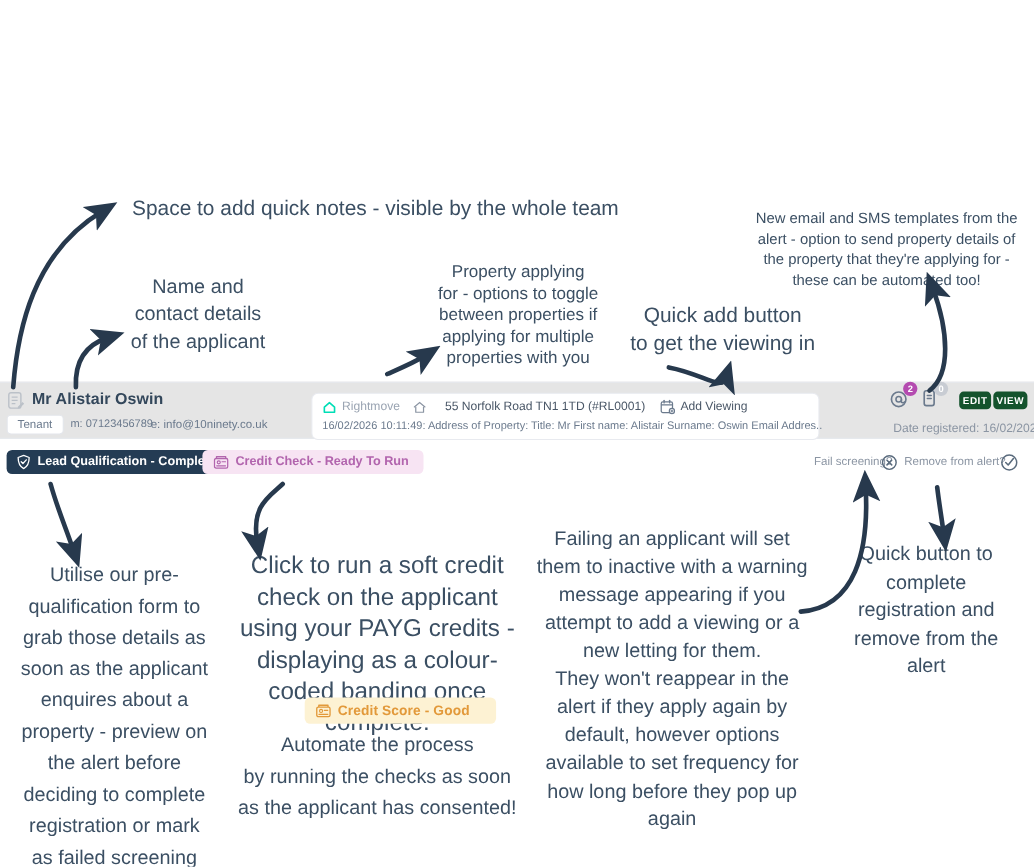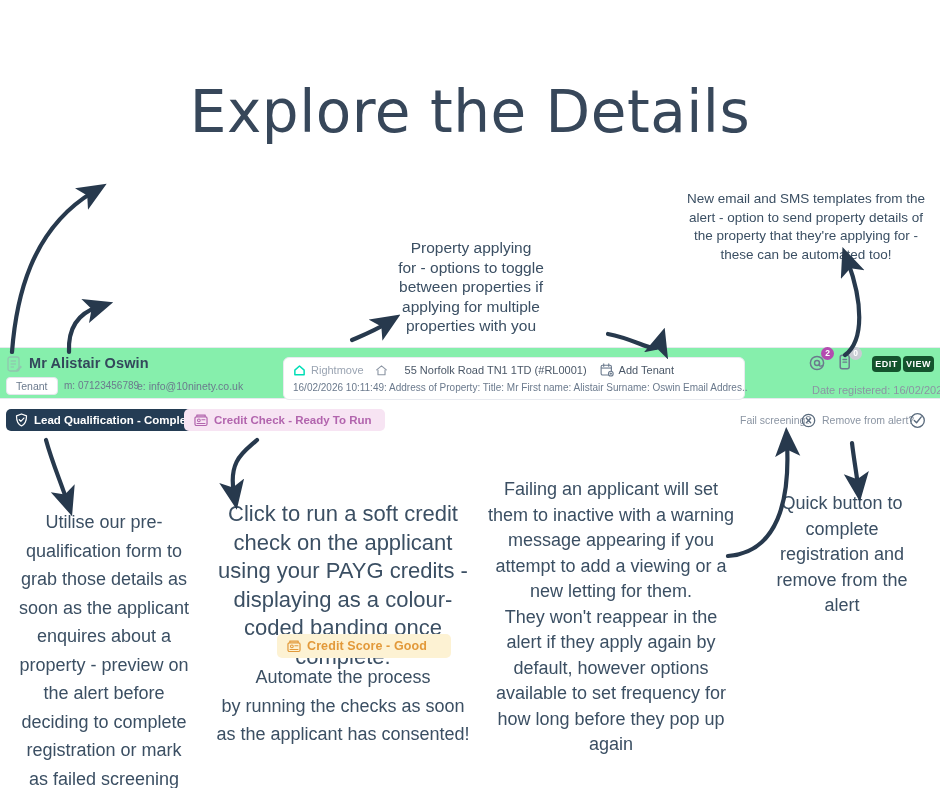--- a/index.html
+++ b/index.html
@@ -47,21 +47,21 @@
     background:#fdf2d3;color:#e2993a;
     border-radius:5px;padding:5px 24px 5px 10px;
     font-size:12.5px;font-weight:700;letter-spacing:.1px;
     display:flex;align-items:center;gap:6px;white-space:nowrap;
   }
 
   
   .app{
     position:absolute;left:0;top:347px;width:940px;height:50px;
     border-top:1px solid #e6e9ee;border-bottom:1px solid #e6e9ee;
-    background:#86efac;z-index:2;
+    background:#e5e5e5;z-index:2;
   }
   .app-inner{position:relative;width:940px;height:50px;}
 
   .person-icon{position:absolute;left:7px;top:8px;width:15px;height:17px;opacity:.55;}
   .person-name{
     position:absolute;left:29px;top:7px;font-size:14.5px;font-weight:700;
     color:#33475b;letter-spacing:.1px;white-space:nowrap;
   }
   .tenant-pill{
     position:absolute;left:6px;top:29px;
@@ -152,30 +152,35 @@
       <path d="M46,440 C52,462 60,480 67,501"></path>
 
       <path d="M257,440 C244,452 228,460 234,494"></path>
 
       <path d="M728,556 C778,552 790,500 787,443"></path>
 
       <path d="M852,443 C854,460 856,470 858,486"></path>
     </g>
   </svg>
 
-  <div class="title">Explore the Details</div>
-
-
+
+  <div class="anno l a-notes">Space to add quick notes - visible by the whole team</div>
+
+  <div class="anno c a-name" style="white-space:pre-line">Name and
+contact details
+of the applicant</div>
 
   <div class="anno c a-prop" style="white-space:pre-line">Property applying
 for - options to toggle
 between properties if
 applying for multiple
 properties with you</div>
 
+  <div class="anno c a-quick" style="white-space:pre-line">Quick add button
+to get the viewing in</div>
 
   <div class="anno c a-tmpl">New email and SMS templates from the alert - option to send property details of the property that they're applying for - these can be automated too!</div>
 
   <div class="app">
     <div class="app-inner">
       <span class="person-icon">
         <svg width="15" height="17" viewBox="0 0 15 17">
           <rect x="1" y="1" width="11" height="14" rx="2" fill="none" stroke="#9aa4b2" stroke-width="1.3"></rect>
           <line x1="3.6" y1="5" x2="9" y2="5" stroke="#9aa4b2" stroke-width="1.2"></line>
           <line x1="3.6" y1="8" x2="9" y2="8" stroke="#9aa4b2" stroke-width="1.2"></line>
@@ -209,21 +214,21 @@
         <svg width="14" height="14" viewBox="0 0 15 15">
           <rect x="1.2" y="2.4" width="11" height="10.5" rx="1.6" fill="none" stroke="#6b7a8d" stroke-width="1.2"></rect>
           <line x1="1.2" y1="5.4" x2="12.2" y2="5.4" stroke="#6b7a8d" stroke-width="1.2"></line>
           <line x1="4" y1="1" x2="4" y2="3.6" stroke="#6b7a8d" stroke-width="1.2" stroke-linecap="round"></line>
           <line x1="9.4" y1="1" x2="9.4" y2="3.6" stroke="#6b7a8d" stroke-width="1.2" stroke-linecap="round"></line>
           <circle cx="11.6" cy="11.4" r="2.5" fill="#fff" stroke="#6b7a8d" stroke-width="1.2"></circle>
           <line x1="11.6" y1="10.1" x2="11.6" y2="12.7" stroke="#6b7a8d" stroke-width="1.1"></line>
           <line x1="10.3" y1="11.4" x2="12.9" y2="11.4" stroke="#6b7a8d" stroke-width="1.1"></line>
         </svg>
       </span>
-      <span class="add-viewing">Add Tenant</span>
+      <span class="add-viewing">Add Viewing</span>
     </div>
     <div class="prop-row2">16/02/2026 10:11:49: Address of Property: Title: Mr First name: Alistair Surname: Oswin Email Addres..</div>
   </div>
 
   <div class="ico-wrap" style="left:808px;">
     <div style="position:relative;width:20px;height:20px;">
       <span>
         <svg width="20" height="20" viewBox="0 0 20 20">
           <circle cx="9" cy="11" r="6.6" fill="none" stroke="#6b7a8d" stroke-width="1.5"></circle>
           <circle cx="9" cy="11" r="2.5" fill="none" stroke="#6b7a8d" stroke-width="1.4"></circle>

